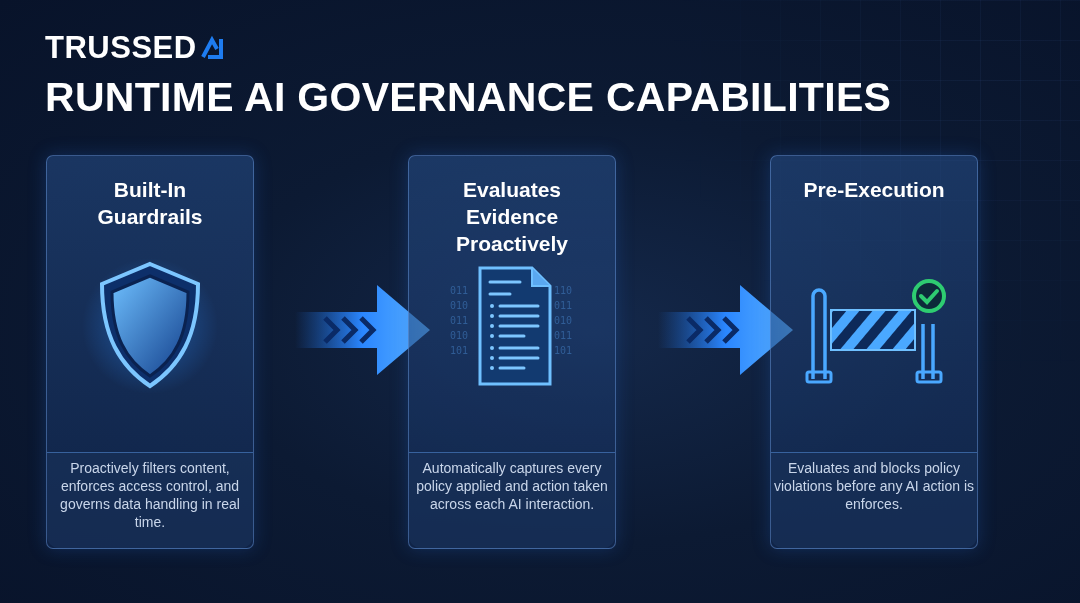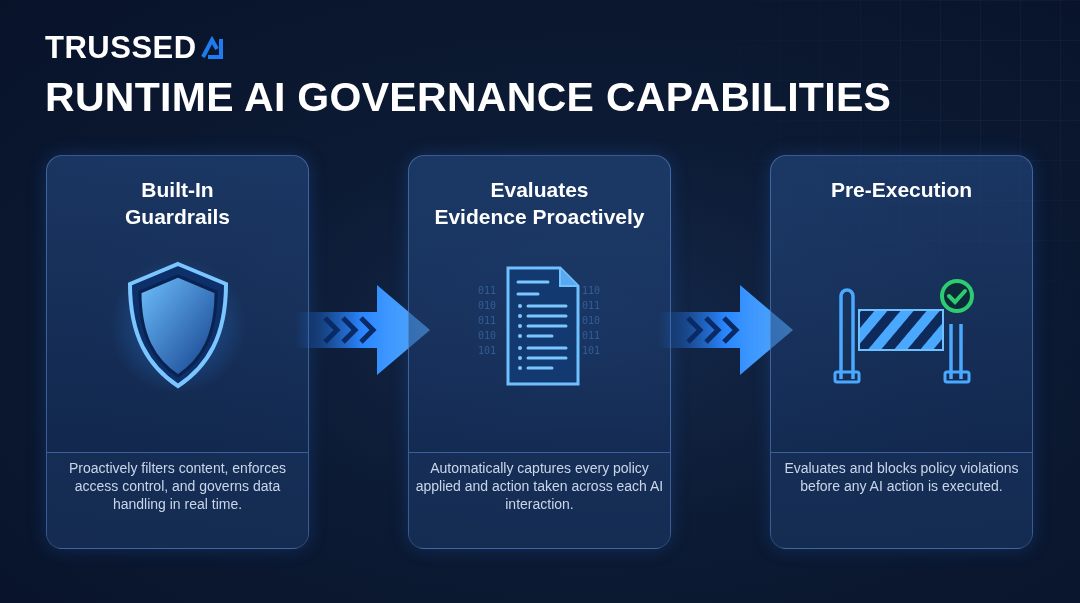--- a/index.html
+++ b/index.html
@@ -2,21 +2,21 @@
 <html><head>
 <meta charset="utf-8">
 <style>
 *{box-sizing:border-box;margin:0;padding:0}
 html,body{width:1080px;height:603px;overflow:hidden}
 body{background:radial-gradient(ellipse at 55% 55%,#14284a 0%,#0c1a33 45%,#08132a 100%);font-family:"Liberation Sans",sans-serif;color:#fff;position:relative}
 .grid{position:absolute;right:0;top:0;width:420px;height:380px;background-image:linear-gradient(rgba(90,140,220,.08) 1px,transparent 1px),linear-gradient(90deg,rgba(90,140,220,.08) 1px,transparent 1px);background-size:40px 40px;-webkit-mask-image:radial-gradient(ellipse at 80% 20%,#000 0%,transparent 70%)}
 .brand{position:absolute;left:45px;top:30px;font-size:31px;font-weight:700;letter-spacing:.5px;display:flex;align-items:center}
 .brand svg{margin-left:3px}
 .title{position:absolute;left:45px;top:74px;font-size:41px;font-weight:700;letter-spacing:.3px}
-.card{position:absolute;top:155px;width:263px;height:394px;border-radius:16px;background:linear-gradient(180deg,rgba(40,80,140,.55),rgba(20,45,90,.55));border:1px solid rgba(110,160,230,.45);box-shadow:0 0 18px rgba(40,110,220,.25)}
+.card{position:absolute;top:155px;width:208px;height:394px;border-radius:7px;background:linear-gradient(180deg,rgba(40,80,140,.55),rgba(20,45,90,.55));border:1px solid rgba(110,160,230,.45);box-shadow:0 0 18px rgba(40,110,220,.25)}
 .card h2{margin-top:20px;text-align:center;font-size:21px;font-weight:700;line-height:27px;color:#fff}
 .card .desc{position:absolute;left:0;right:0;bottom:0;height:96px;border-top:1px solid rgba(90,150,230,.5);background:rgba(25,50,90,.6);border-radius:0 0 12px 12px;padding-top:6px;text-align:center;font-size:14px;line-height:18px;color:#c9d6ea}
 .icon{position:absolute;left:50%;transform:translateX(-50%)}
 .arrow{position:absolute;top:280px}
 </style>
 </head>
 <body>
 
 <div class="grid"></div>
 
@@ -134,14 +134,14 @@
         </defs>
   <path d="M14 105 V22 A6 6 0 0 1 26 22 V105" fill="none" stroke="#4aa8ff" stroke-width="3.5"></path>
   <rect x="8" y="98" width="24" height="10" rx="2" fill="none" stroke="#4aa8ff" stroke-width="3"></rect>
   <rect x="32" y="36" width="84" height="40" fill="url(#st)" stroke="#6fc0ff" stroke-width="2"></rect>
   <path d="M124 105 V50 M134 50 V105" stroke="#4aa8ff" stroke-width="3.5"></path>
   <rect x="118" y="98" width="24" height="10" rx="2" fill="none" stroke="#4aa8ff" stroke-width="3"></rect>
   <circle cx="130" cy="22" r="15" fill="#0d2a3a" stroke="#2ecc71" stroke-width="4"></circle>
   <path d="M122 22 L128 28 L138 17" fill="none" stroke="#2ecc71" stroke-width="4" stroke-linecap="round"></path>
       </svg>
  </div>
- <div class="desc">Evaluates and blocks policy violations before any AI action is executed.</div>
+ <div class="desc">Evaluates and blocks policy violations before any AI action is enforces.</div>
 </div>
 
 </body></html>

